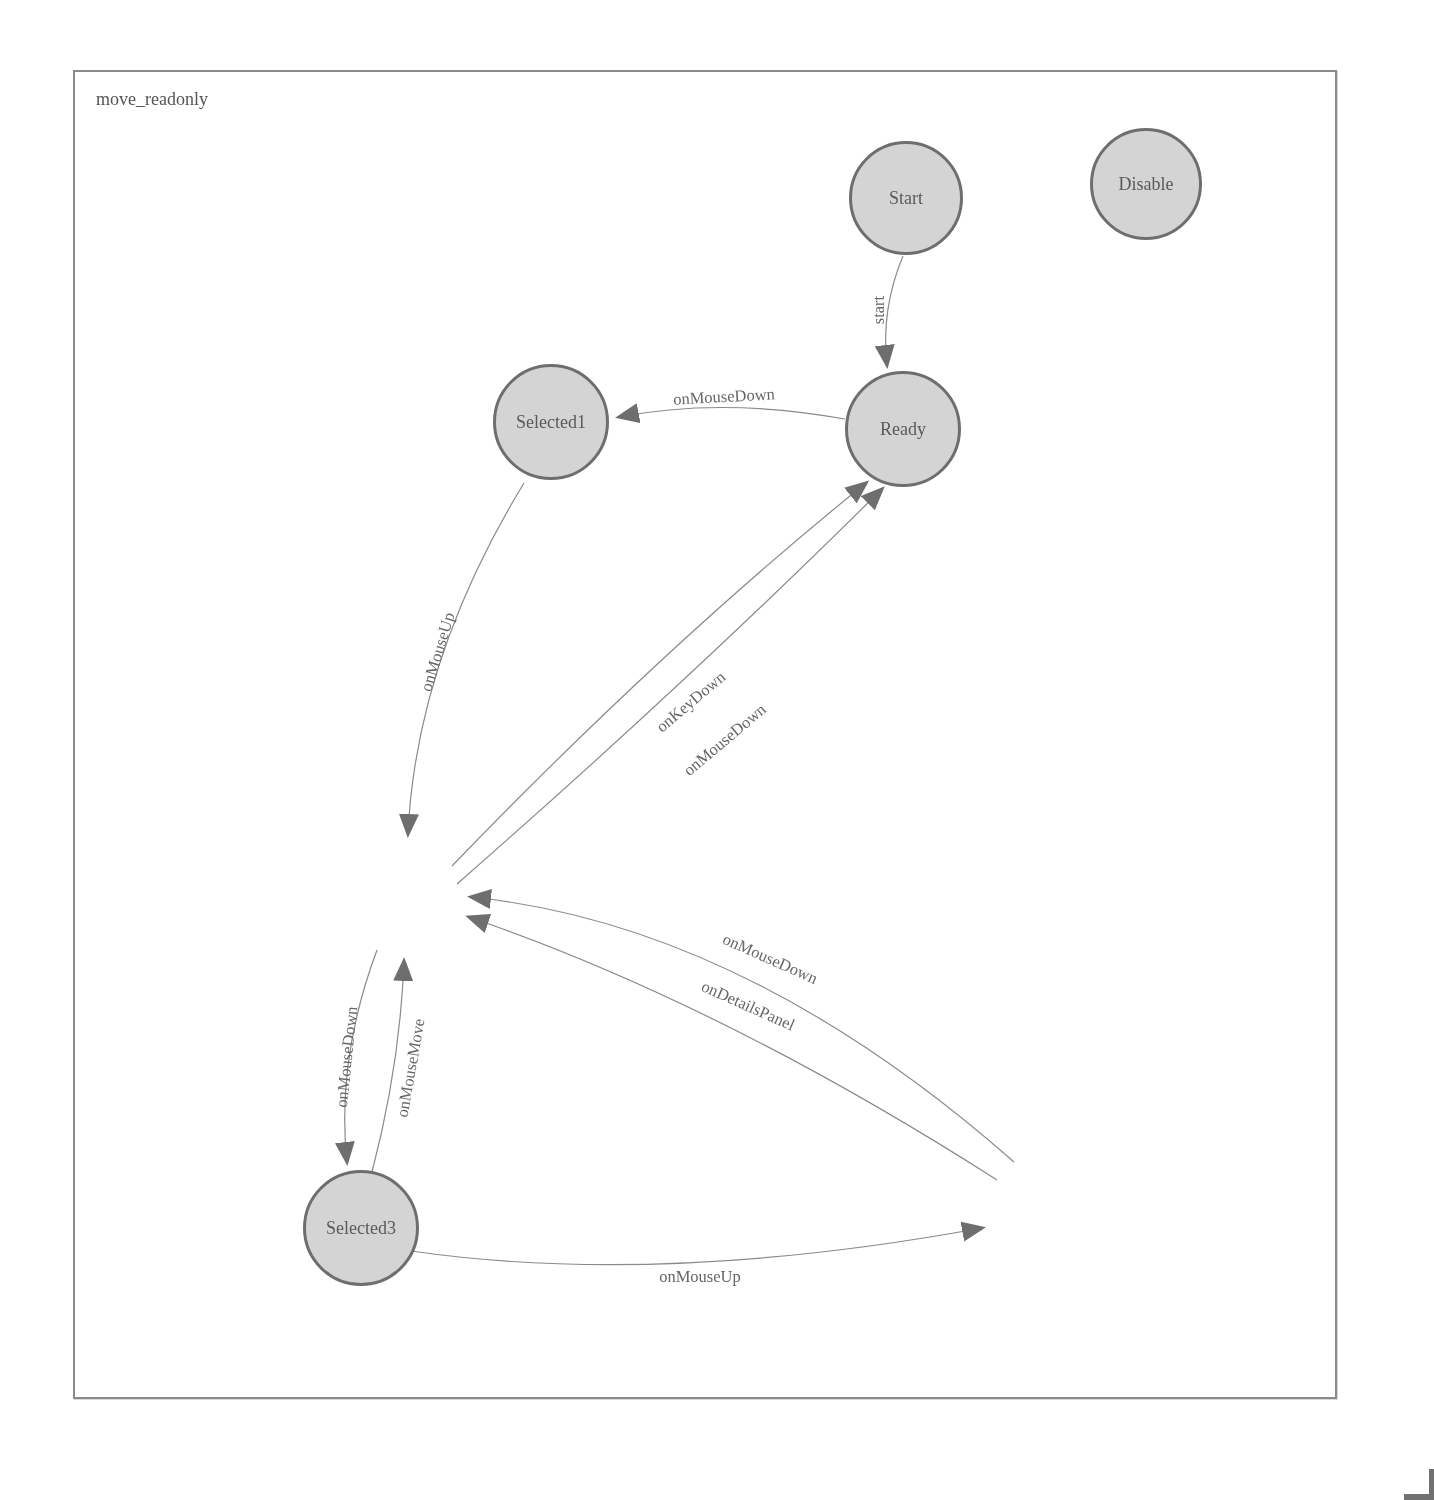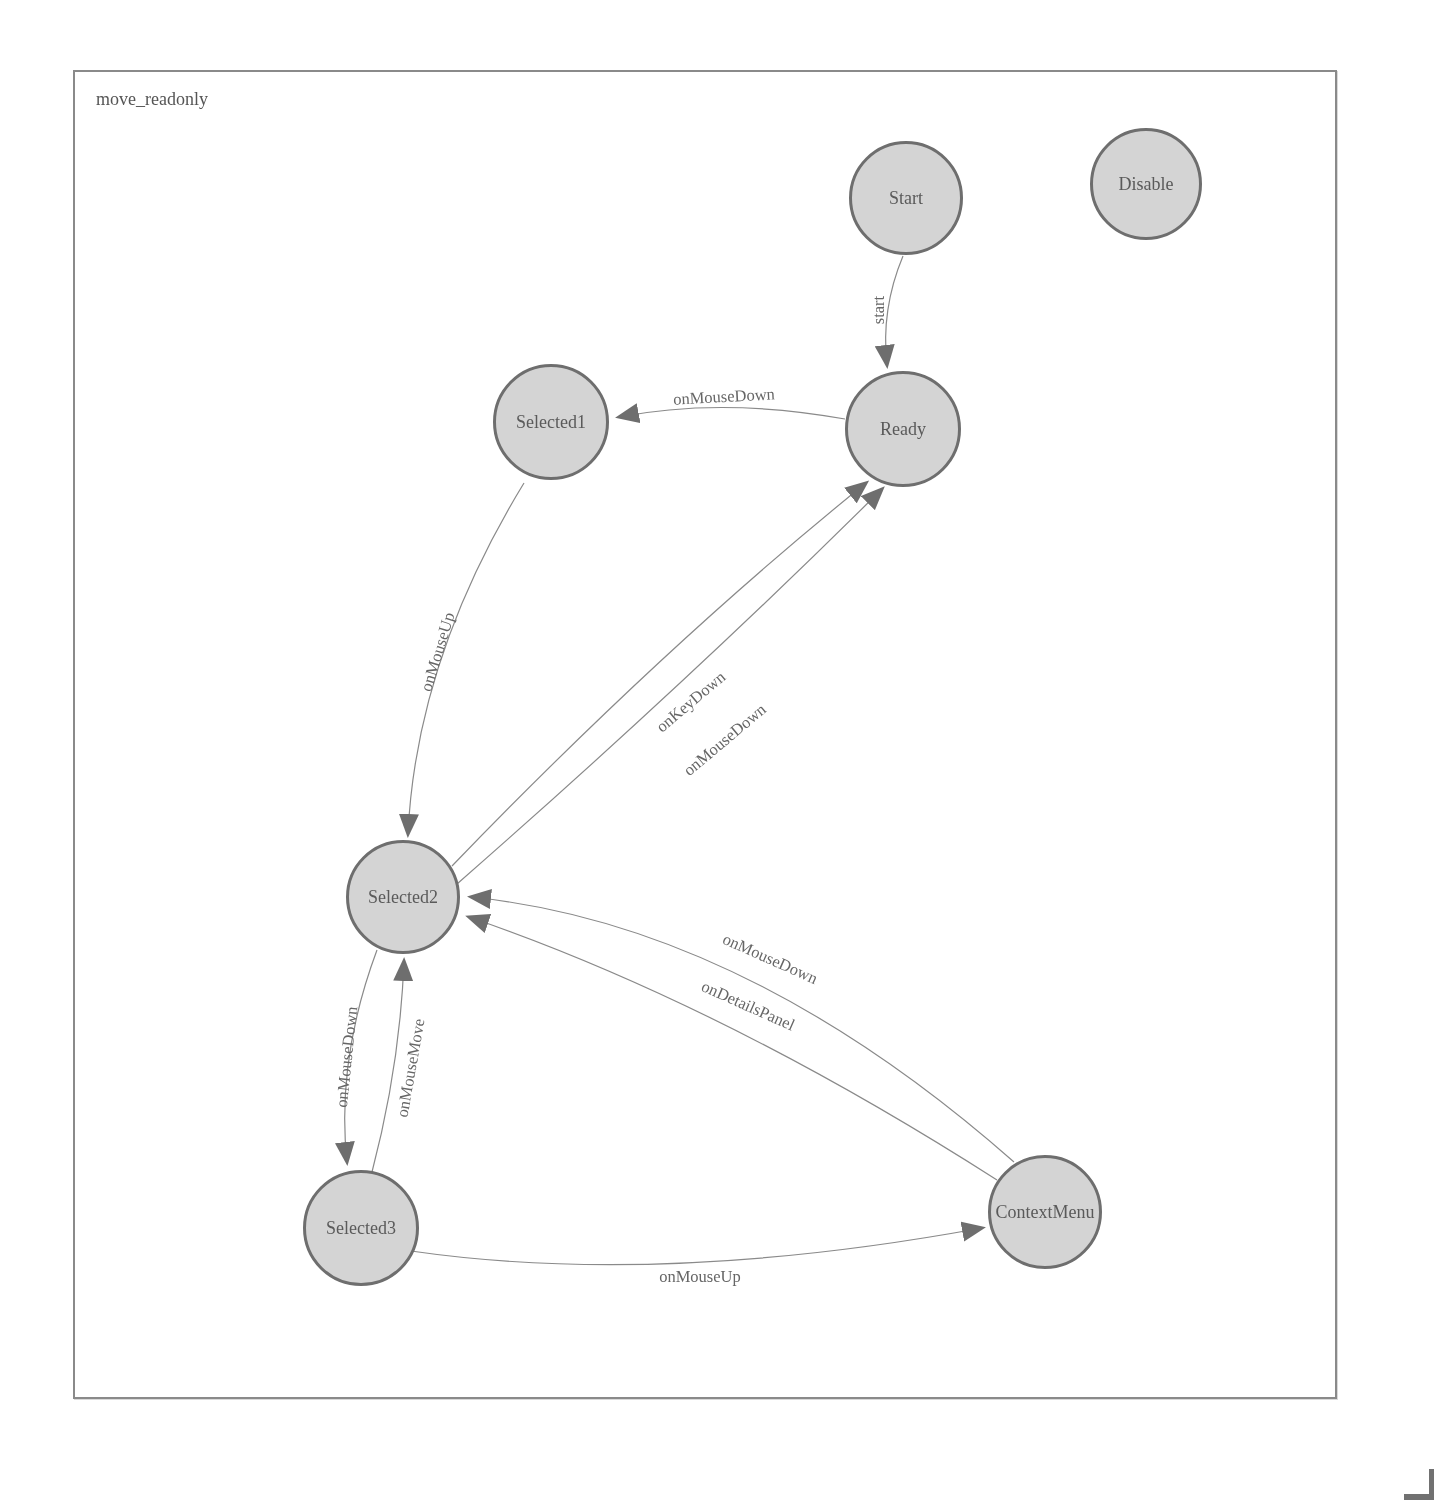--- a/index.html
+++ b/index.html
@@ -131,31 +131,25 @@
   </div>
 
   <div class="node" style="left:845px; top:371px; width:116px; height:116px;">
     <span>Ready</span>
   </div>
 
   <div class="node" style="left:493px; top:364px; width:116px; height:116px;">
     <span>Selected1</span>
   </div>
 
-  <div class="node" style="left:346px; top:840px; width:114px; height:114px;">
-    <span>Selected2</span>
-  </div>
 
   <div class="node" style="left:303px; top:1170px; width:116px; height:116px;">
     <span>Selected3</span>
   </div>
 
-  <div class="node" style="left:988px; top:1155px; width:114px; height:114px;">
-    <span>ContextMenu</span>
-  </div>
 
   <div class="edge-label" style="left:879px; top:310px; transform:translate(-50%,-50%) rotate(-90deg);">start</div>
 
   <div class="edge-label" style="left:724px; top:397px; transform:translate(-50%,-50%) rotate(-3deg);">onMouseDown</div>
 
   <div class="edge-label" style="left:438px; top:652px; transform:translate(-50%,-50%) rotate(-73deg);">onMouseUp</div>
 
   <div class="edge-label" style="left:691px; top:702px; transform:translate(-50%,-50%) rotate(-40deg);">onKeyDown</div>
 
   <div class="edge-label" style="left:725px; top:740px; transform:translate(-50%,-50%) rotate(-40deg);">onMouseDown</div>

